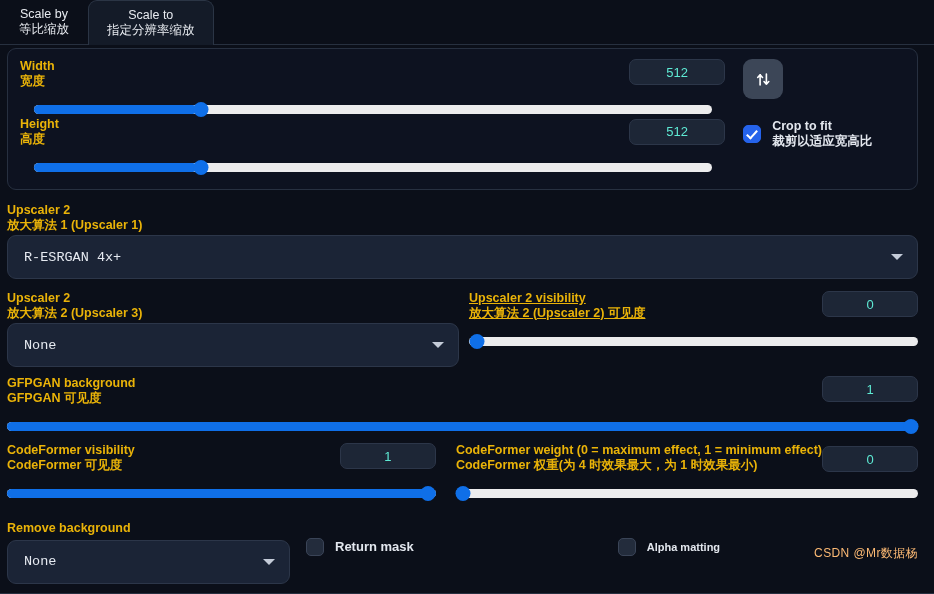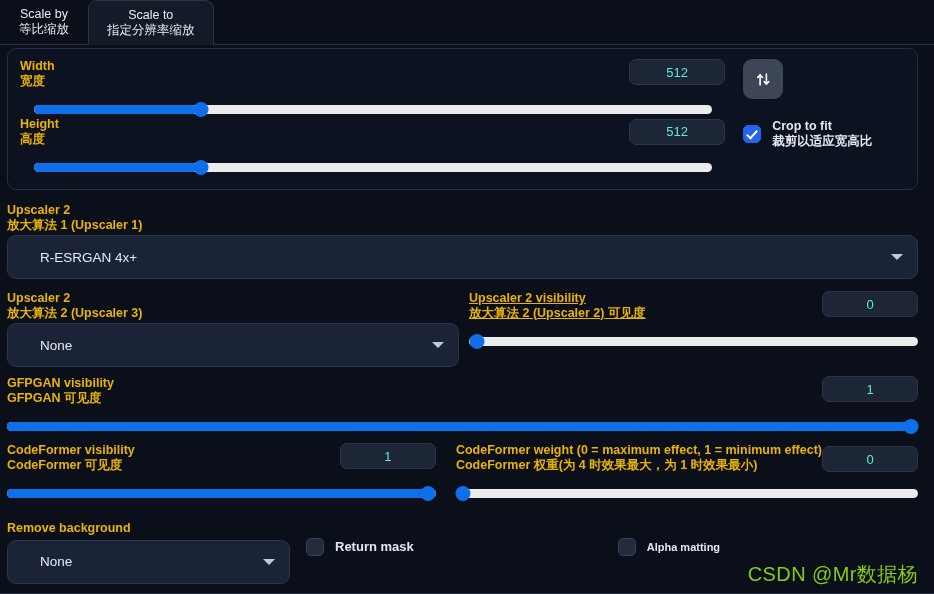--- a/index.html
+++ b/index.html
@@ -134,23 +134,24 @@
   }
 
   
   .dropdown {
     height: 44px;
     border-radius: 9px;
     background: #1b2436;
     border: 1px solid #2c3649;
     display: flex;
     align-items: center;
-    padding: 0 14px 0 32px;
+    padding: 0 14px 0 16px;
     box-sizing: border-box;
     cursor: pointer;
+    font-family: Liberation Mono, monospace;
   }
   .dropdown .dd-val {
     flex: 1;
     font-size: 13.5px;
     color: #e6eaf1;
   }
   .dropdown .caret {
     width: 0; height: 0;
     border-left: 6px solid transparent;
     border-right: 6px solid transparent;
@@ -205,23 +206,23 @@
     align-items: center;
     justify-content: center;
     cursor: pointer;
     border: none;
   }
 
   
   .watermark {
     position: absolute;
     right: 16px;
-    bottom: 6px;
-    font-size: 20px;
-    color: #84cc16;
+    bottom: 32px;
+    font-size: 12px;
+    color: #fdba74;
     letter-spacing: .4px;
     white-space: nowrap;
   }
   .footline {
     position: absolute;
     left: 0; right: 0; bottom: 0;
     height: 1px;
     background: #273040;
   }
 </style>
@@ -331,21 +332,21 @@
         <div class="track"></div>
         <div class="fill" id="u2v-fill" style="width: 0%;"></div>
         <div class="thumb" id="u2v-thumb" style="left: calc(0% + 7.5px);"></div>
       </div>
     </div>
   </div>
 
   <div style="margin:9px 16px 0 7px;">
     <div class="row" style="align-items:flex-start;">
       <div class="lbl" style="flex:1;">
-        <div>GFPGAN visibility</div>
+        <div>GFPGAN background</div>
         <div class="cn">GFPGAN 可见度</div>
       </div>
       <div class="numbox">1</div>
     </div>
     <div class="slider" style="margin-top:13px;">
       <div class="track"></div>
       <div class="fill" id="gfp-fill" style="width: 100%;"></div>
       <div class="thumb" id="gfp-thumb" style="left: calc(100% - 7.5px);"></div>
     </div>
   </div>

